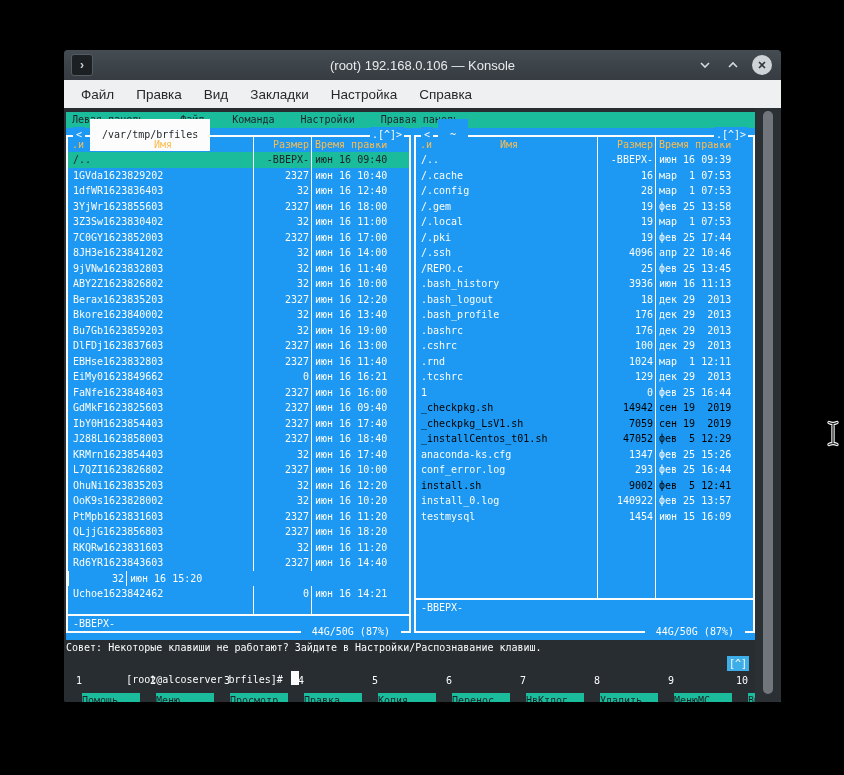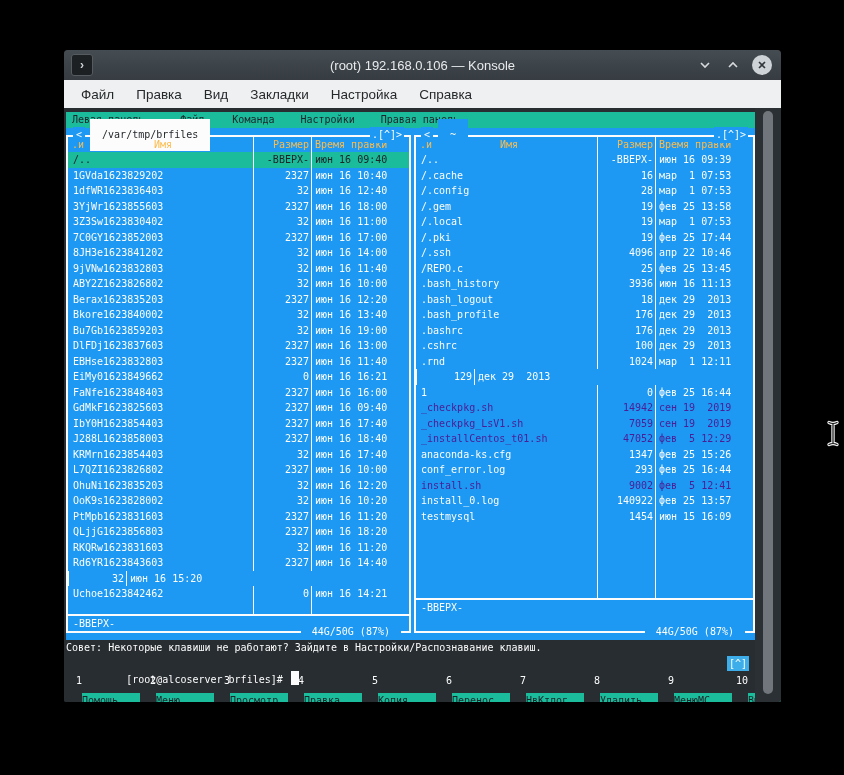--- a/index.html
+++ b/index.html
@@ -44,21 +44,21 @@
   .ptop .sp{flex:1;}
   .pctl{background:#1d99f3;padding:0 2px;margin-right:5px;color:#fcfcfc;}
   .phead{display:flex;height:15.5px;color:#fdbc4b;white-space:pre;}
   .phead .c1{position:relative;text-align:center;}
   .sortm{position:absolute;left:4px;top:0;}
   .prow{display:flex;height:15.5px;white-space:pre;overflow:hidden;}
   .prow.pfill{height:12px;}
   .c1{flex:1;padding-left:5px;overflow:hidden;box-sizing:border-box;}
   .c2{width:58px;text-align:right;padding-right:2px;border-left:1px solid #fcfcfc;box-sizing:border-box;overflow:hidden;}
   .c3{width:98px;padding-left:3px;border-left:1px solid #fcfcfc;box-sizing:border-box;overflow:hidden;}
-  .prow.exec{color:#4c1d95;}
+  .prow.exec{color:#000000;}
   .prow.cursor{background:#1abc9c;color:#1e2326;}
   .pmini{border-top:2px solid #fcfcfc;height:15.5px;padding-left:5px;white-space:pre;}
   .pfree{position:absolute;bottom:-8px;right:8px;background:#1d99f3;padding:0 5px;white-space:pre;}
   
   .hint{width:689px;height:15.5px;white-space:pre;overflow:hidden;}
   .cmdline{position:relative;width:689px;height:15.5px;white-space:pre;}
   .blockcursor{display:inline-block;width:8px;height:14px;background:#fcfcfc;vertical-align:-2px;margin-left:8px;}
   .upbox{position:absolute;right:6px;top:0;background:#3daee9;color:#fcfcfc;padding:0 2px;}
   .fkeys{width:689px;height:17px;display:flex;margin-top:1px;}
   .fkey{flex:0 0 10%;display:flex;align-items:center;overflow:visible;}
@@ -157,21 +157,21 @@
               <div class="prow"><span class="c1">/.local</span><span class="c2">19</span><span class="c3">мар  1 07:53</span></div>
               <div class="prow"><span class="c1">/.pki</span><span class="c2">19</span><span class="c3">фев 25 17:44</span></div>
               <div class="prow"><span class="c1">/.ssh</span><span class="c2">4096</span><span class="c3">апр 22 10:46</span></div>
               <div class="prow"><span class="c1">/REPO.c</span><span class="c2">25</span><span class="c3">фев 25 13:45</span></div>
               <div class="prow"><span class="c1">.bash_history</span><span class="c2">3936</span><span class="c3">июн 16 11:13</span></div>
               <div class="prow"><span class="c1">.bash_logout</span><span class="c2">18</span><span class="c3">дек 29  2013</span></div>
               <div class="prow"><span class="c1">.bash_profile</span><span class="c2">176</span><span class="c3">дек 29  2013</span></div>
               <div class="prow"><span class="c1">.bashrc</span><span class="c2">176</span><span class="c3">дек 29  2013</span></div>
               <div class="prow"><span class="c1">.cshrc</span><span class="c2">100</span><span class="c3">дек 29  2013</span></div>
               <div class="prow"><span class="c1">.rnd</span><span class="c2">1024</span><span class="c3">мар  1 12:11</span></div>
-              <div class="prow"><span class="c2">129</span><span class="c3">дек 29  2013</span></div>
+              <div class="prow"><span class="c1">.tcshrc</span><span class="c2">129</span><span class="c3">дек 29  2013</span></div>
               <div class="prow"><span class="c1">1</span><span class="c2">0</span><span class="c3">фев 25 16:44</span></div>
               <div class="prow exec"><span class="c1">_checkpkg.sh</span><span class="c2">14942</span><span class="c3">сен 19  2019</span></div>
               <div class="prow exec"><span class="c1">_checkpkg_LsV1.sh</span><span class="c2">7059</span><span class="c3">сен 19  2019</span></div>
               <div class="prow exec"><span class="c1">_installCentos_t01.sh</span><span class="c2">47052</span><span class="c3">фев  5 12:29</span></div>
               <div class="prow"><span class="c1">anaconda-ks.cfg</span><span class="c2">1347</span><span class="c3">фев 25 15:26</span></div>
               <div class="prow"><span class="c1">conf_error.log</span><span class="c2">293</span><span class="c3">фев 25 16:44</span></div>
               <div class="prow exec"><span class="c1">install.sh</span><span class="c2">9002</span><span class="c3">фев  5 12:41</span></div>
               <div class="prow"><span class="c1">install_0.log</span><span class="c2">140922</span><span class="c3">фев 25 13:57</span></div>
               <div class="prow"><span class="c1">testmysql</span><span class="c2">1454</span><span class="c3">июн 15 16:09</span></div>
               <div class="prow"><span class="c1"></span><span class="c2"></span><span class="c3"></span></div>

